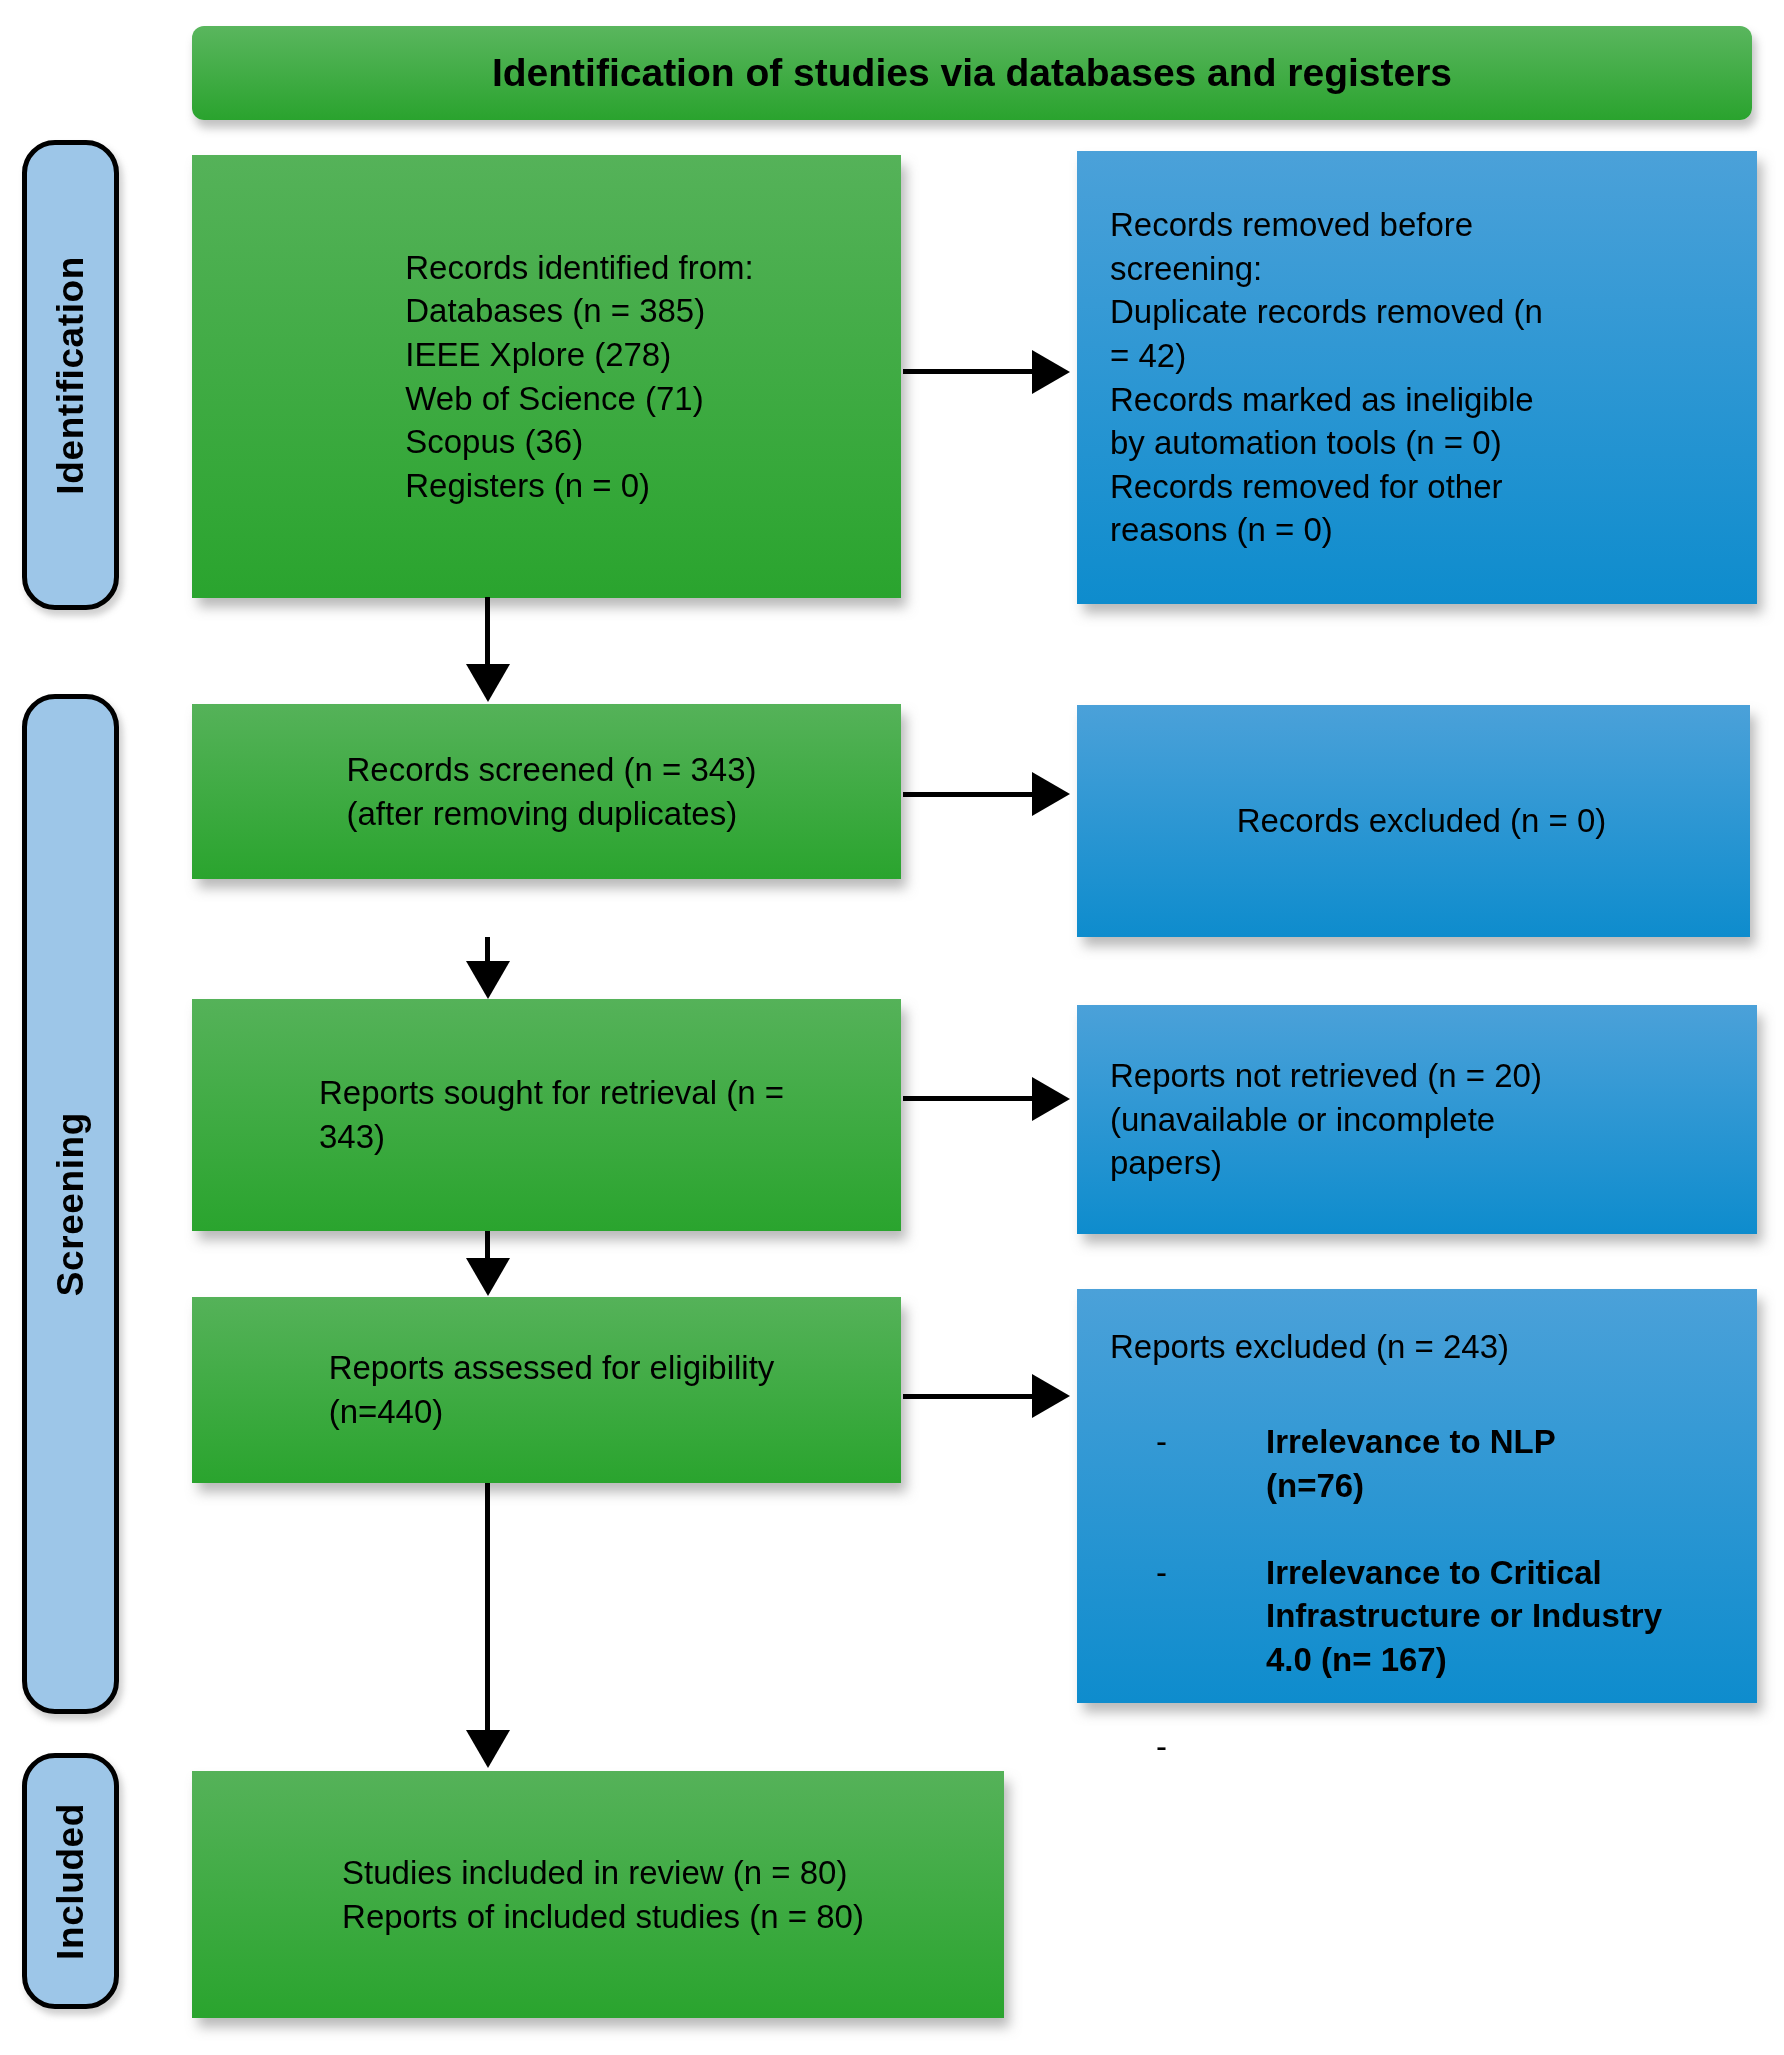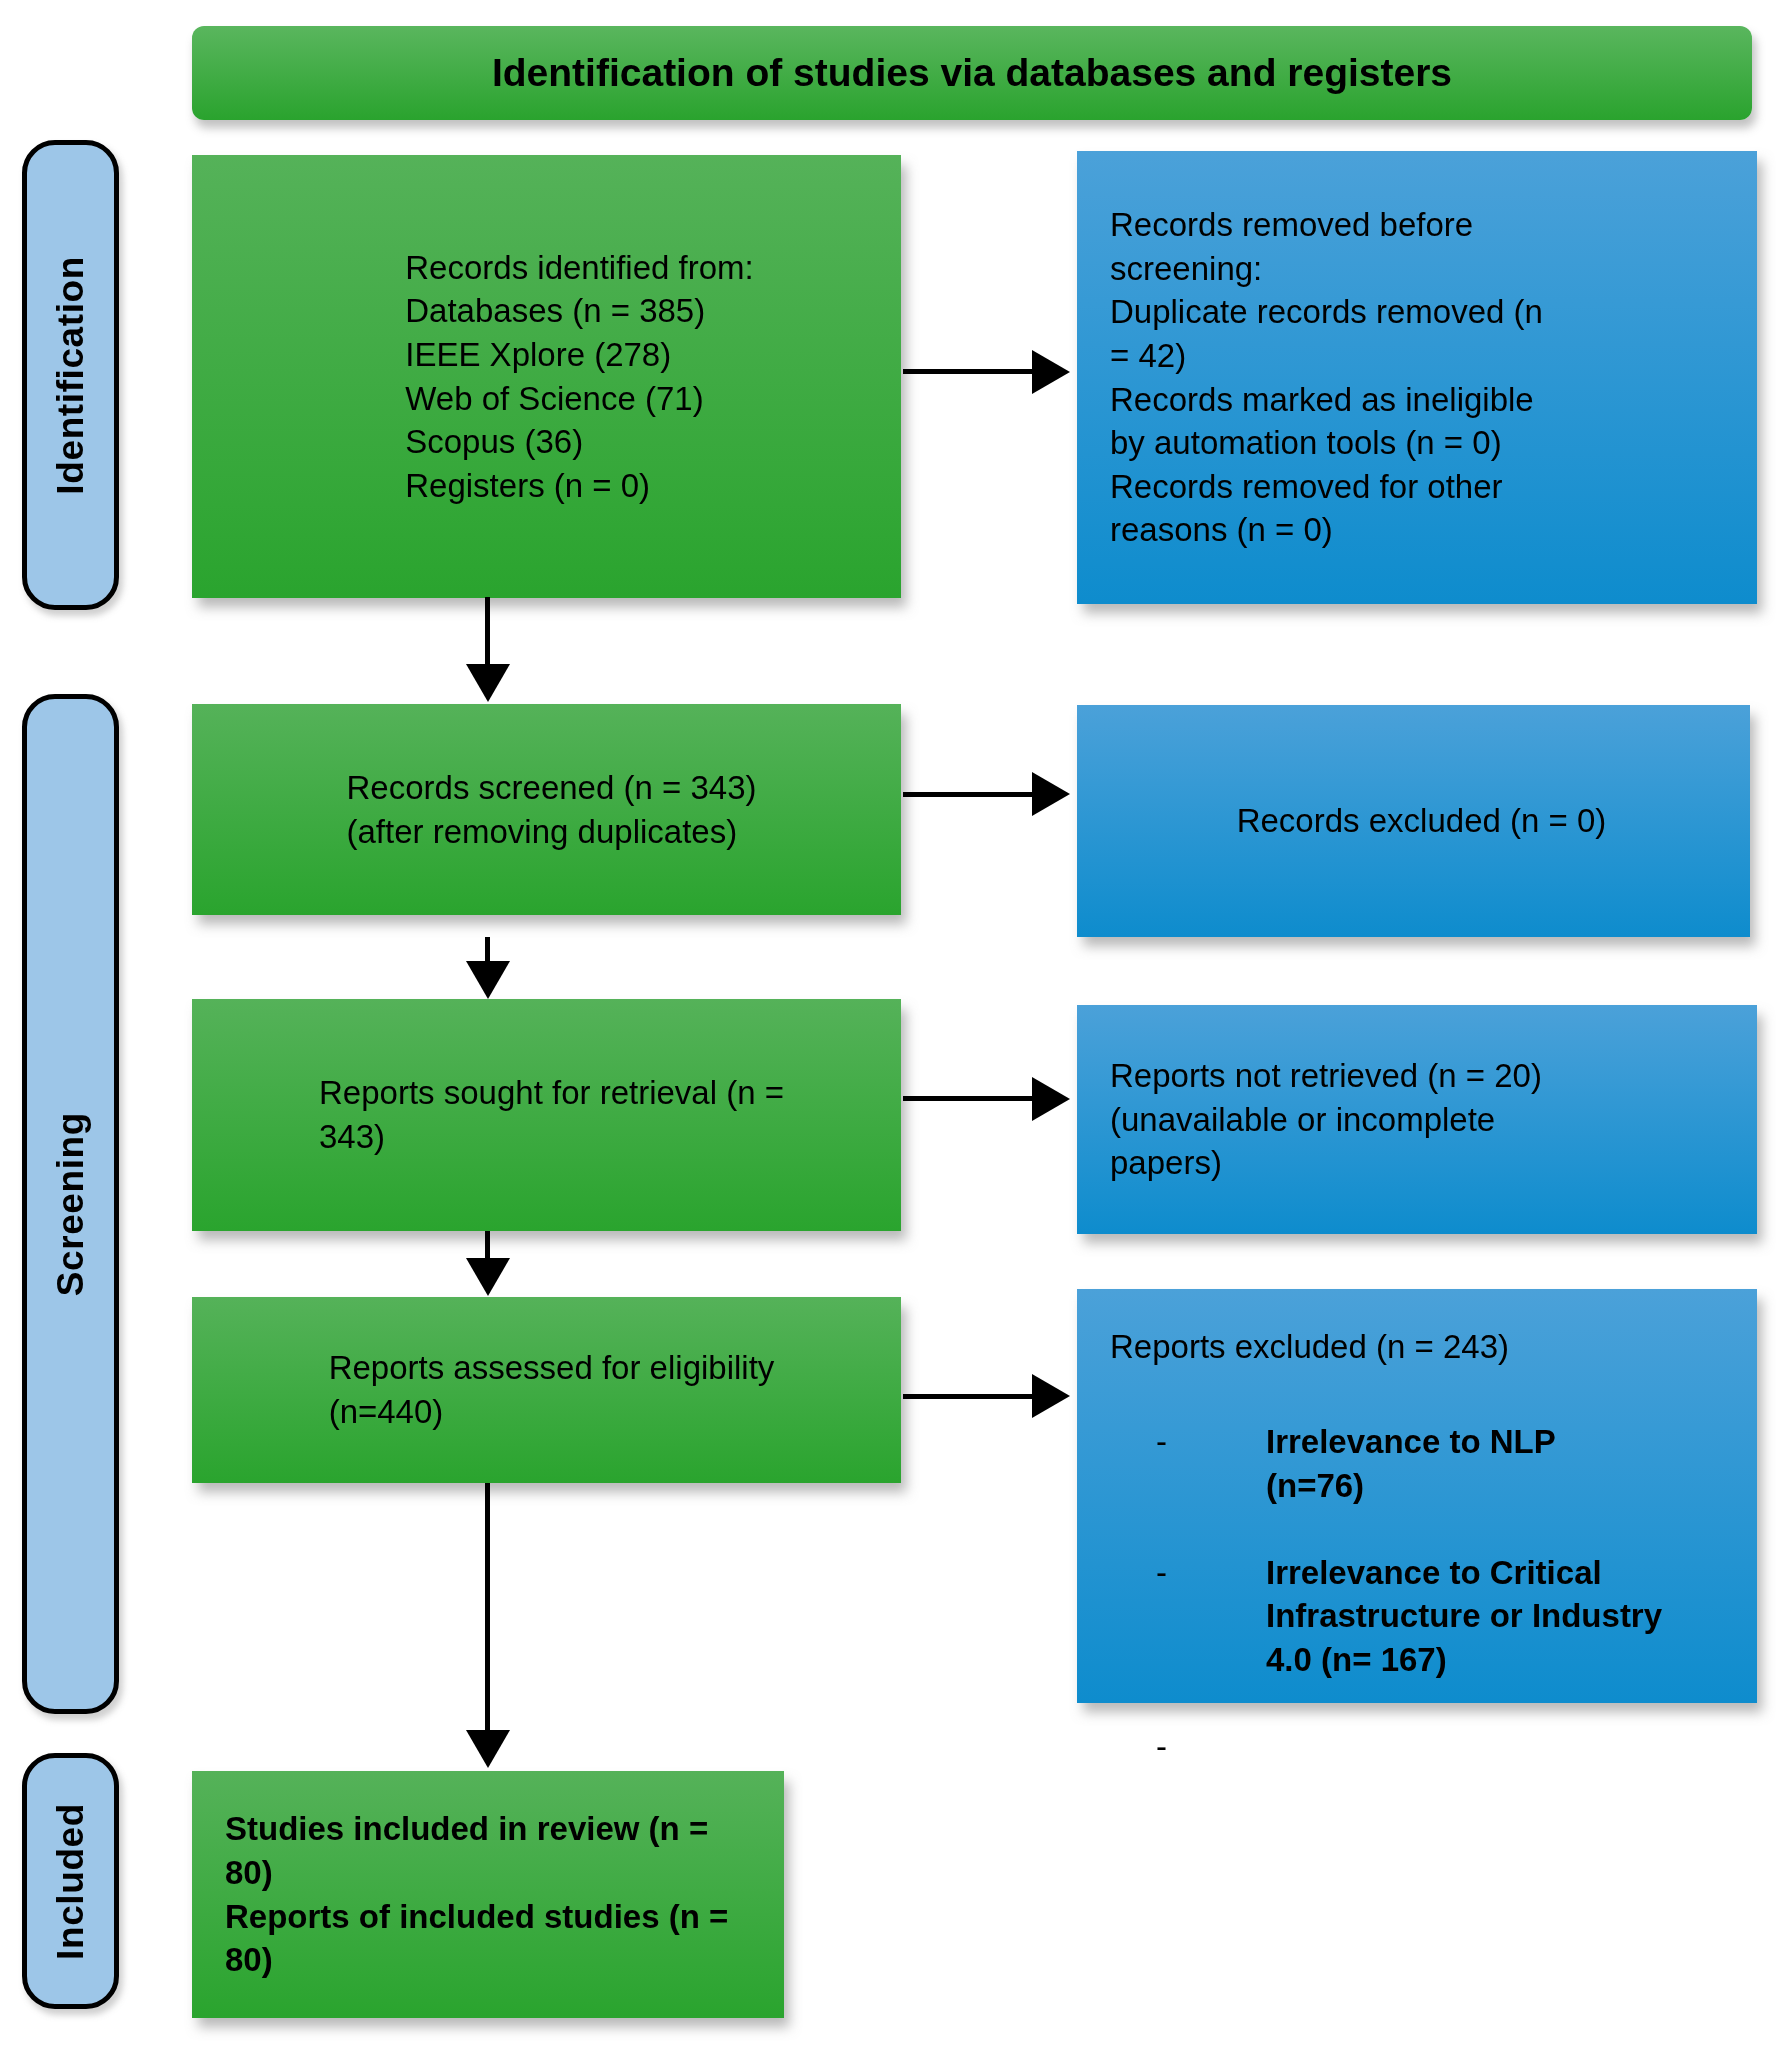--- a/index.html
+++ b/index.html
@@ -74,36 +74,36 @@
 
   <div class="box green" style="left:192px; top:155px; width:709px; height:443px; padding:11.5px 23px 11.5px 89px;">
     <span>Records identified from:
 Databases (n = 385)
 IEEE Xplore (278)
 Web of Science (71)
 Scopus (36)
 Registers (n = 0)</span>
   </div>
 
-  <div class="box green" style="left:192px; top:704px; width:709px; height:211px; padding:11.5px 23px 11.5px 33px;">
+  <div class="box green" style="left:192px; top:704px; width:709px; height:175px; padding:11.5px 23px 11.5px 33px;">
     <span>Records screened (n = 343)
 (after removing duplicates)</span>
   </div>
 
   <div class="box green" style="left:192px; top:999px; width:709px; height:232px; padding:11.5px 23px 11.5px 33px;">
     <span>Reports sought for retrieval (n =
 343)</span>
   </div>
 
   <div class="box green" style="left:192px; top:1297px; width:709px; height:186px; padding:11.5px 23px 11.5px 33px;">
     <span>Reports assessed for eligibility
 (n=440)</span>
   </div>
 
-  <div class="box green" style="left:192px; top:1771px; width:592px; height:247px; padding:11.5px 23px 11.5px 33px;font-weight:bold;">
+  <div class="box green" style="left:192px; top:1771px; width:812px; height:247px; padding:11.5px 23px 11.5px 33px;">
     <span>Studies included in review (n = 80)
 Reports of included studies (n = 80)</span>
   </div>
 
   <div class="box blue" style="left:1077px; top:151px; width:680px; height:453px; padding:11.5px 17px 11.5px 33px;">
     <span>Records removed before
 screening:
 Duplicate records removed (n
 = 42)
 Records marked as ineligible

